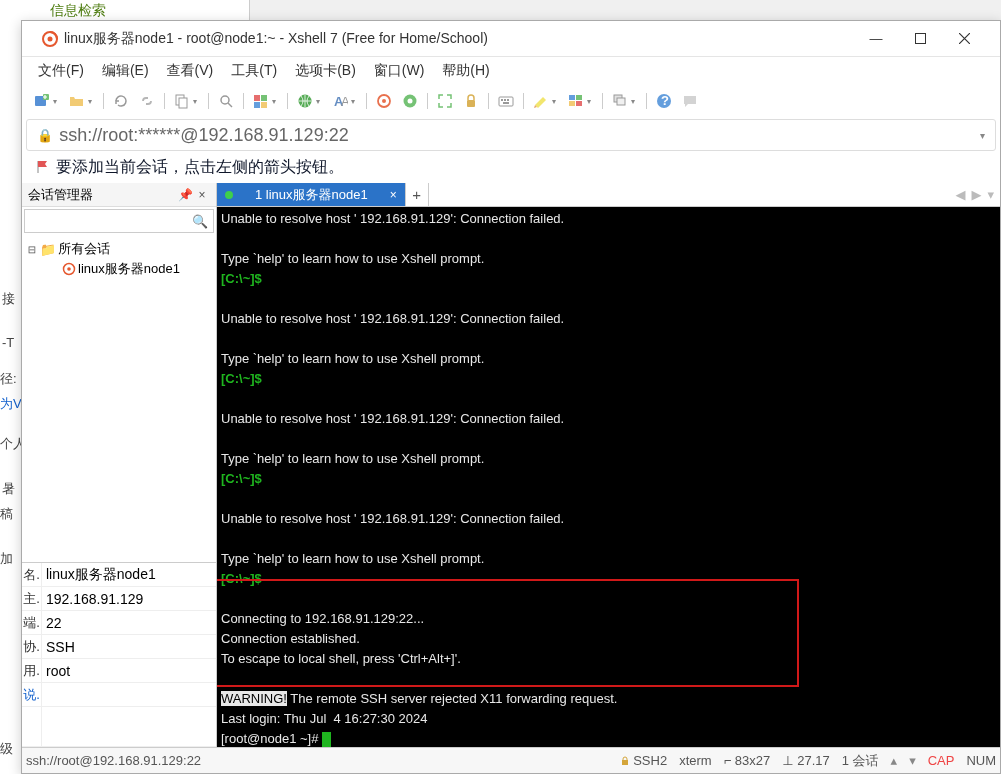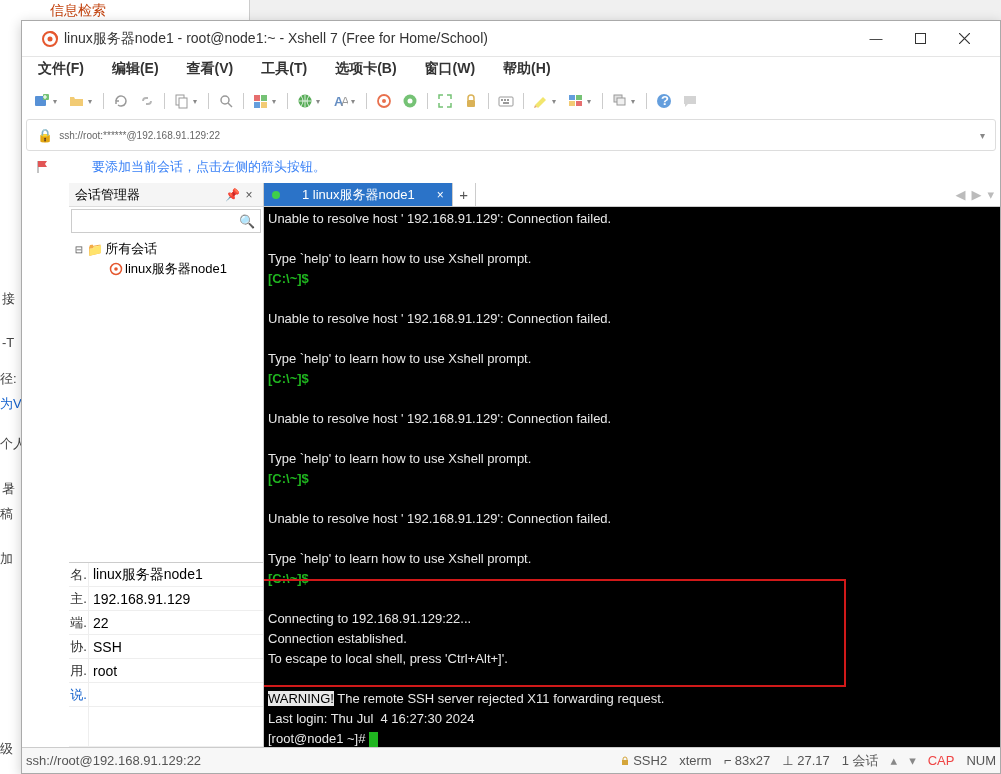--- a/index.html
+++ b/index.html
@@ -1,46 +1,46 @@
 <!DOCTYPE html>
 <html><head>
 <meta charset="utf-8">
 <style>
 * { margin: 0; padding: 0; box-sizing: border-box; font-family: "Microsoft YaHei", Arial, sans-serif; font-size: 13px; }
 body { width: 1001px; height: 774px; background: #f0f0f0; overflow: hidden; position: relative; }
 
 .bg-left { position: absolute; left: 0; top: 0; width: 250px; height: 774px; background: #fff; border-right: 1px solid #ccc; }
-.bg-left .hdr-item { padding: 2px 50px; color: #c2410c; font-size: 14px; }
+.bg-left .hdr-item { padding: 2px 50px; color: #4d7c0f; font-size: 14px; }
 .bg-left .side-label { position: absolute; color: #444; font-size: 13px; }
 
 .window { position: absolute; left: 21px; top: 20px; width: 980px; height: 754px; background: #fff; border: 1px solid #aaa; box-shadow: 0 3px 12px rgba(0,0,0,0.2); display: flex; flex-direction: column; }
 
 .titlebar { height: 36px; display: flex; align-items: center; padding: 0 14px; border-bottom: 1px solid #e5e5e5; }
 .titlebar .app-icon { width: 16px; height: 16px; margin: 0 6px; }
 .titlebar .title-text { flex: 1; font-size: 14px; color: #333; }
 .titlebar .win-btn { width: 44px; height: 30px; display: flex; align-items: center; justify-content: center; font-size: 13px; color: #333; }
 
-.menubar { height: 28px; display: flex; align-items: flex-start; padding: 0 8px; gap: 12px; font-weight: bold; }
+.menubar { height: 28px; display: flex; align-items: center; padding: 0 8px; gap: 2px; }
 .menubar .menu-item { padding: 3px 8px; font-size: 14px; color: #333; }
 
 .toolbar { height: 32px; display: flex; align-items: center; padding: 0 8px; gap: 2px; }
 .toolbar .tb-btn { width: 24px; height: 24px; display: flex; align-items: center; justify-content: center; opacity: 0.85; }
 .toolbar .sep { width: 1px; height: 16px; background: #ccc; margin: 0 3px; }
 .toolbar .dd { width: 8px; font-size: 8px; color: #888; margin-left: -3px; margin-right: 2px; }
 
 .addressbar { height: 32px; display: flex; align-items: center; padding: 0 10px; border: 1px solid #ddd; margin: 2px 4px; border-radius: 3px; gap: 6px; }
 .addressbar .lock { color: #d4a53a; font-size: 13px; }
-.addressbar .url { flex: 1; color: #666; font-size: 10px; }
+.addressbar .url { flex: 1; color: #666; font-size: 18px; }
 .addressbar .dd-arrow { color: #888; font-size: 10px; }
 
 .hintbar { height: 28px; display: flex; align-items: center; padding: 0 10px; gap: 6px; margin: 0 4px 2px; }
 .hintbar .flag { width: 14px; height: 14px; }
-.hintbar .hint-text { color: #3b82f6; font-size: 13px; margin-left: 36px; }
-
-.body-row { flex: 1; display: flex; min-height: 0; padding-left: 47px; }
+.hintbar .hint-text { color: #0f172a; font-size: 16px; }
+
+.body-row { flex: 1; display: flex; min-height: 0; }
 
 .sidebar { width: 195px; display: flex; flex-direction: column; border-right: 1px solid #ccc; }
 .sidebar-header { height: 24px; display: flex; align-items: center; padding: 0 6px; background: #f5f5f5; border-bottom: 1px solid #ddd; font-size: 13px; }
 .sidebar-header .sh-title { flex: 1; }
 .sidebar-header .pin, .sidebar-header .x { width: 16px; text-align: center; font-size: 12px; color: #555; cursor: pointer; }
 .sidebar-search { height: 24px; border: 1px solid #ccc; margin: 2px; display: flex; align-items: center; }
 .sidebar-search input { flex: 1; border: none; outline: none; padding: 0 4px; font-size: 12px; }
 .sidebar-search .mag { padding: 0 4px; color: #888; }
 .tree { flex: 1; padding: 4px; overflow: auto; }
 .tree .row { display: flex; align-items: center; height: 20px; gap: 2px; font-size: 13px; }

